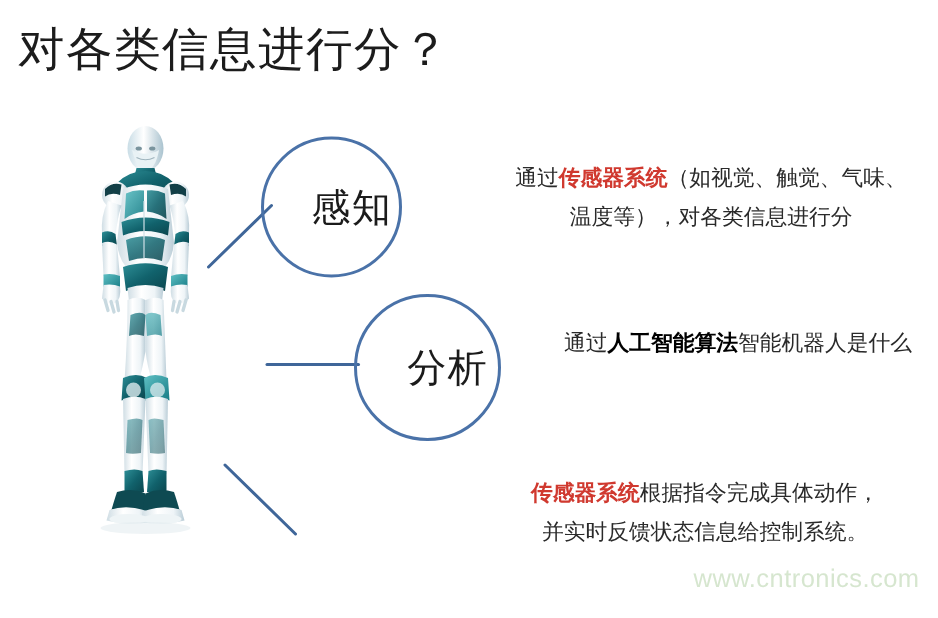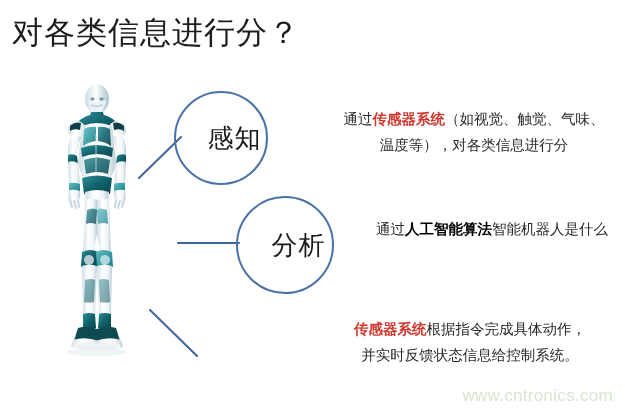--- a/index.html
+++ b/index.html
@@ -85,21 +85,21 @@
     font-weight: bold;
   }
   #desc-perception { left: 324px; top: 106px; width: 300px; }
   #desc-analysis   { left: 358px; top: 216px; width: 268px; }
   #desc-action     { left: 325px; top: 316px; width: 290px; }
 
   
   #watermark {
     position: absolute;
     right: 12px;
-    bottom: 6px;
+    bottom: 16px;
     font-family: "Liberation Sans", "DejaVu Sans", sans-serif;
     font-size: 17px;
     color: #d6e6cf;
     letter-spacing: 0.3px;
     white-space: nowrap;
   }
 </style>
 </head>
 <body>
 

